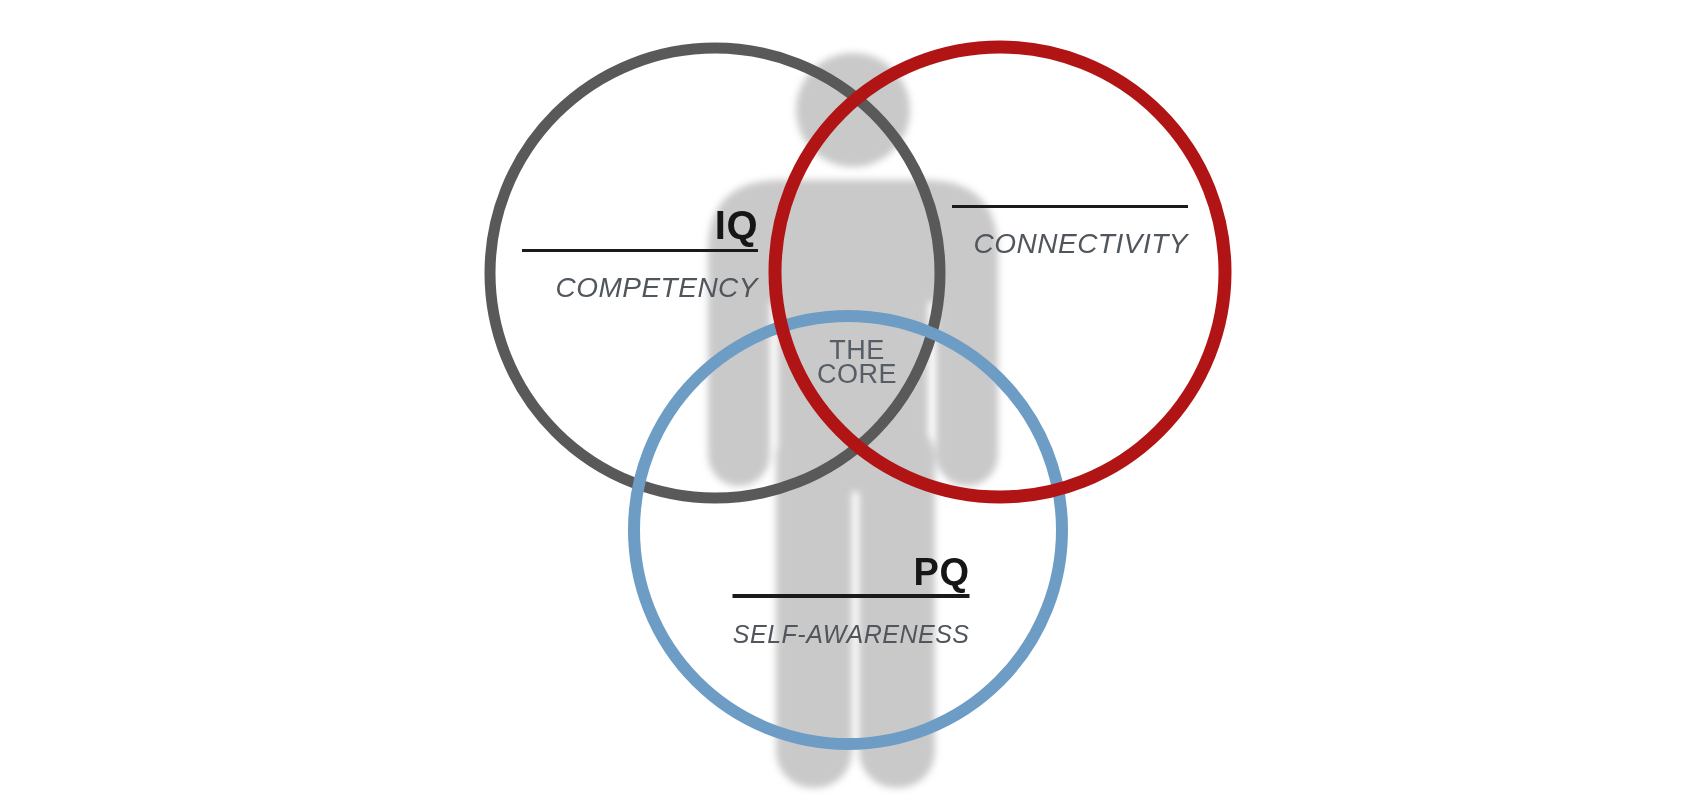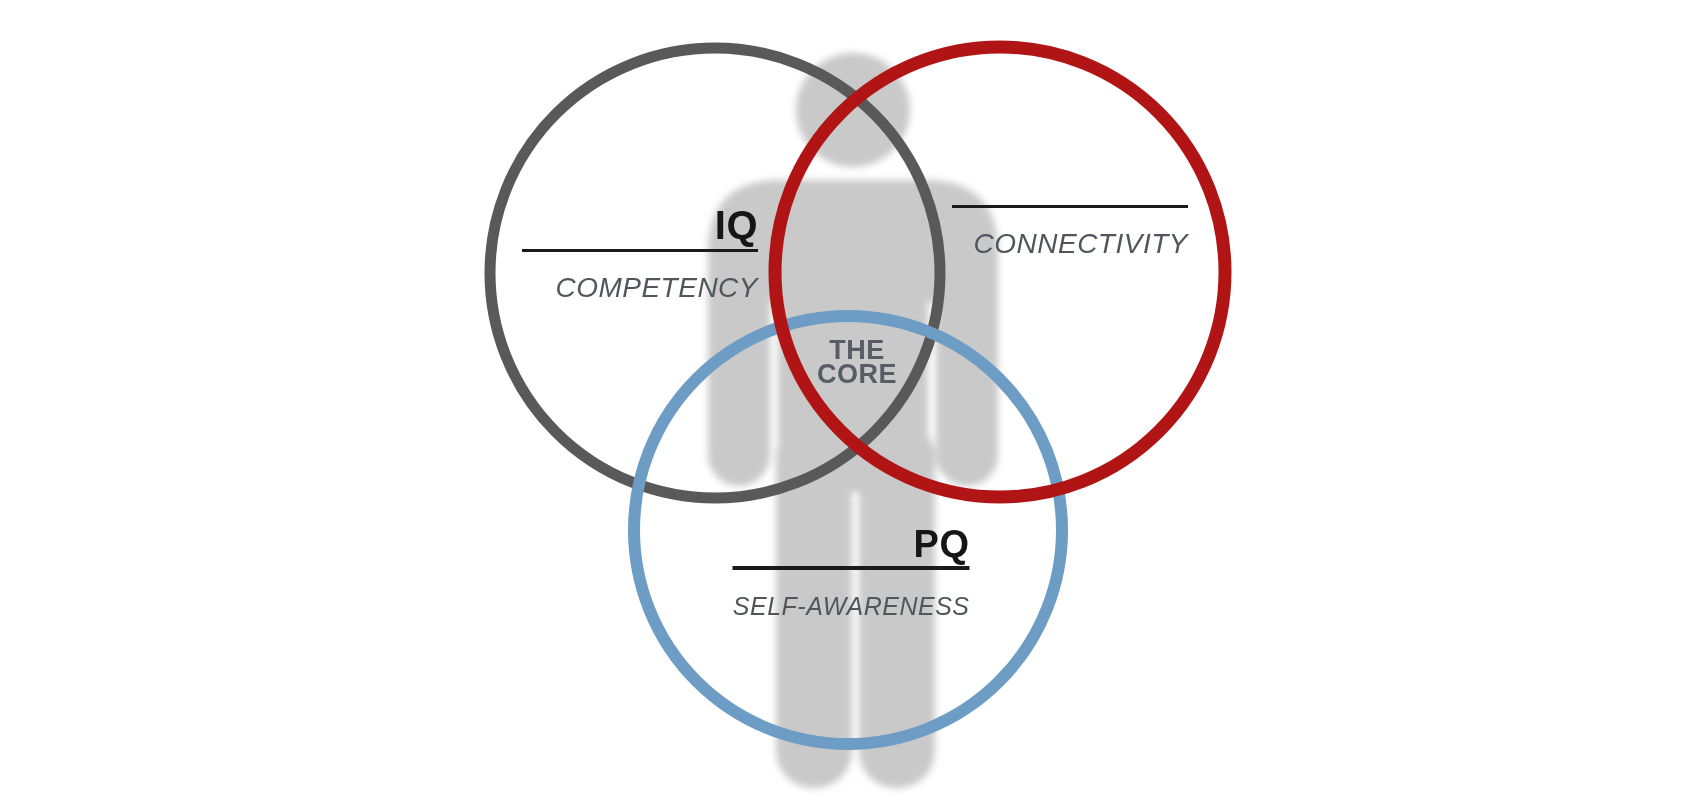--- a/index.html
+++ b/index.html
@@ -50,21 +50,21 @@
     color: #50565c;
     margin-top: 20px;
     letter-spacing: 0.5px;
   }
   .desc.pq { font-size: 25px; }
   .core {
     position: absolute;
     transform: translateX(-50%);
     text-align: center;
     z-index: 5;
-    font-weight: 700;
+    font-weight: 400;
     font-size: 27px;
     line-height: 24px;
     letter-spacing: 0.5px;
     color: #565d66;
     white-space: nowrap;
   }
 </style>
 </head>
 <body>
 
@@ -98,21 +98,21 @@
     <div class="abbr">IQ</div>
     <div class="bar" style="width:236px"></div>
     <div class="desc">COMPETENCY</div>
   </div>
 
   <div class="qlabel" style="left:1070px; top:203px">
     <div class="bar" style="width:236px"></div>
     <div class="desc">CONNECTIVITY</div>
   </div>
 
-  <div class="qlabel" style="left:851px; top:524px">
+  <div class="qlabel" style="left:851px; top:552px">
     <div class="abbr pq">PQ</div>
     <div class="bar pq" style="width:237px"></div>
     <div class="desc pq">SELF-AWARENESS</div>
   </div>
 
   <div class="core" style="left:857px; top:338px">
     <div>THE</div>
     <div>CORE</div>
   </div>
 

